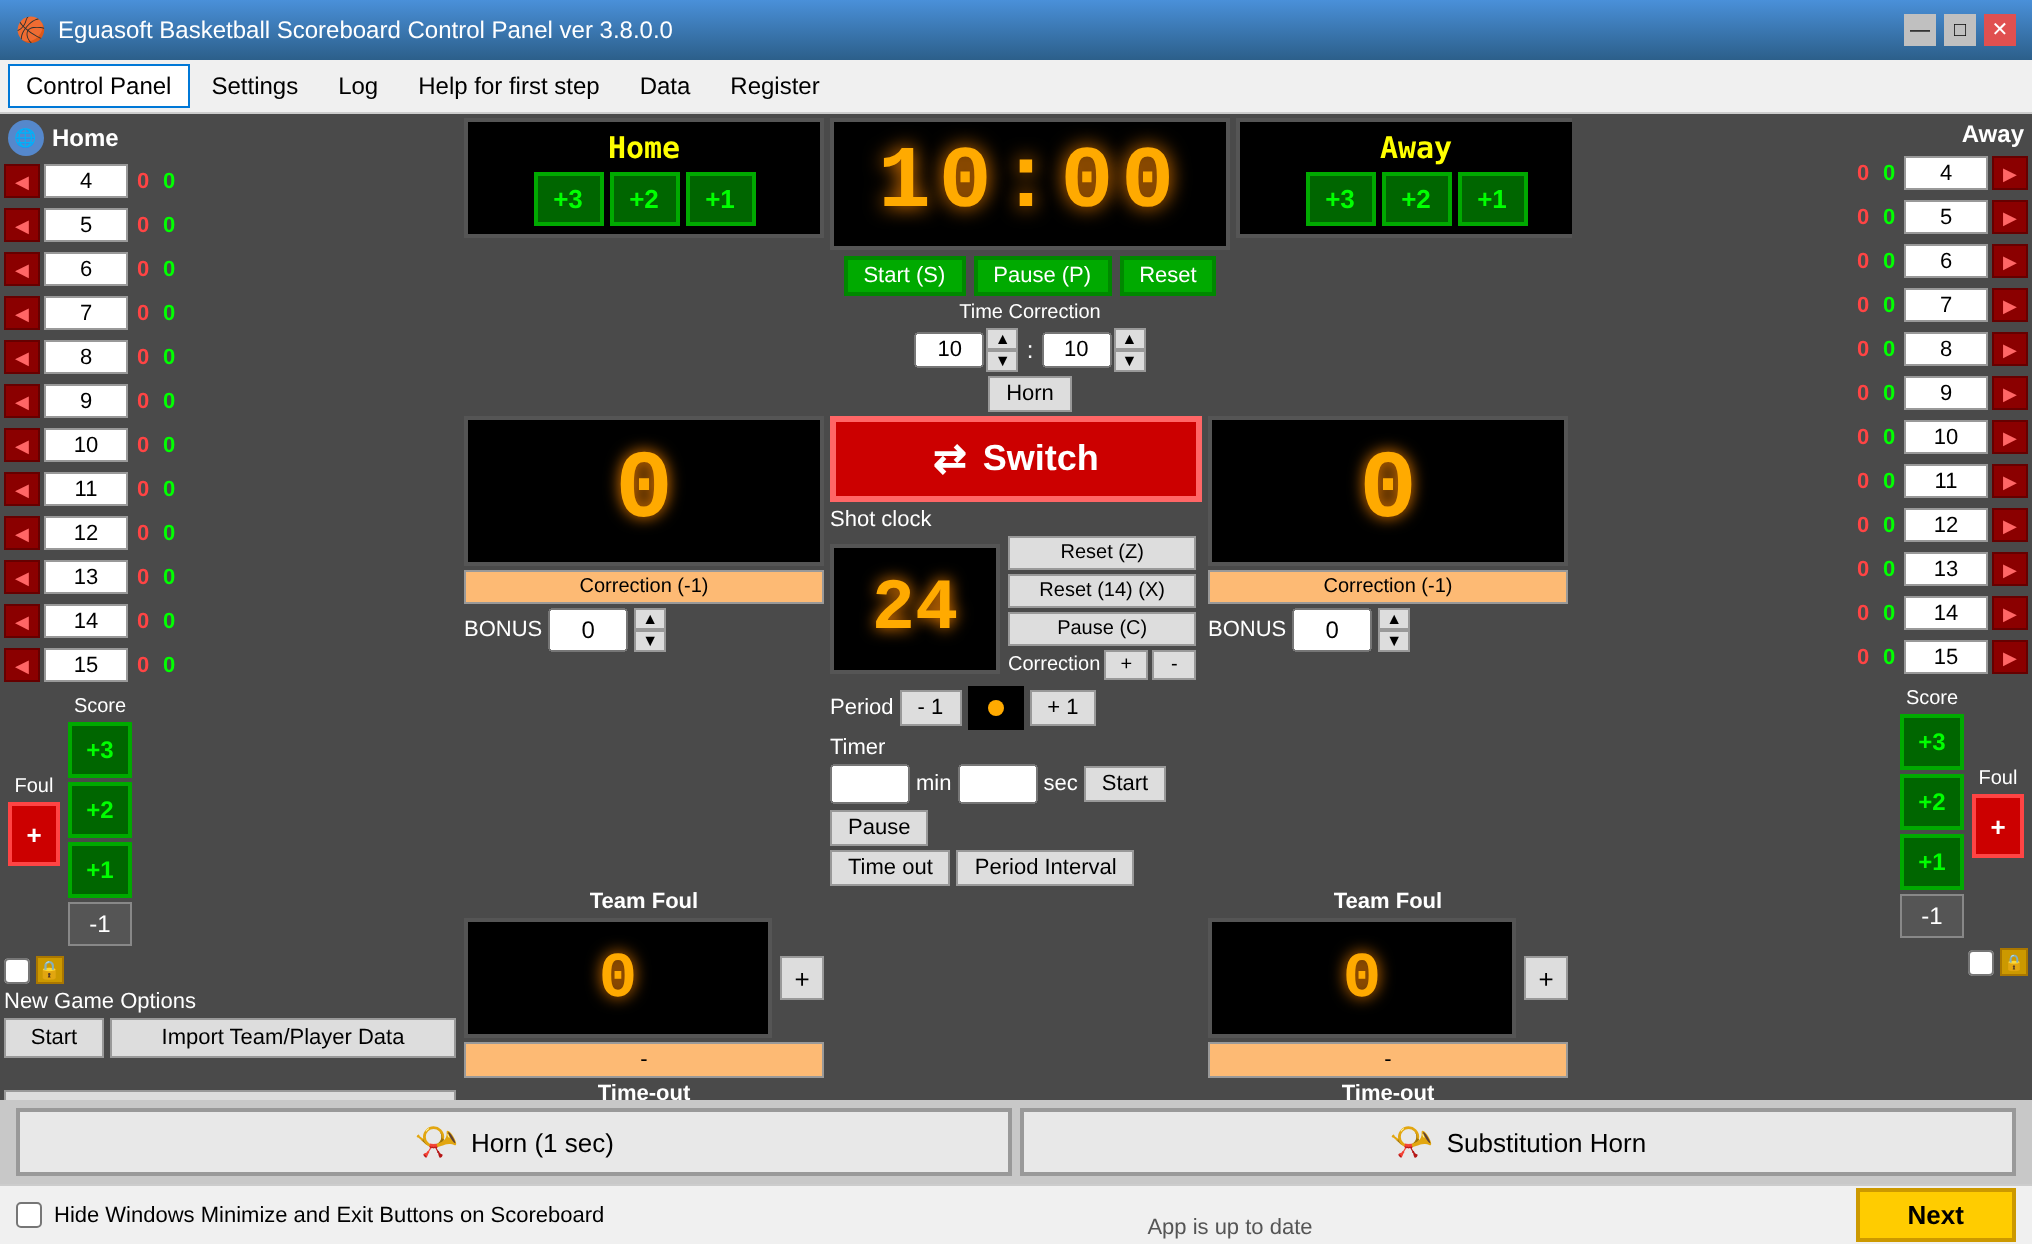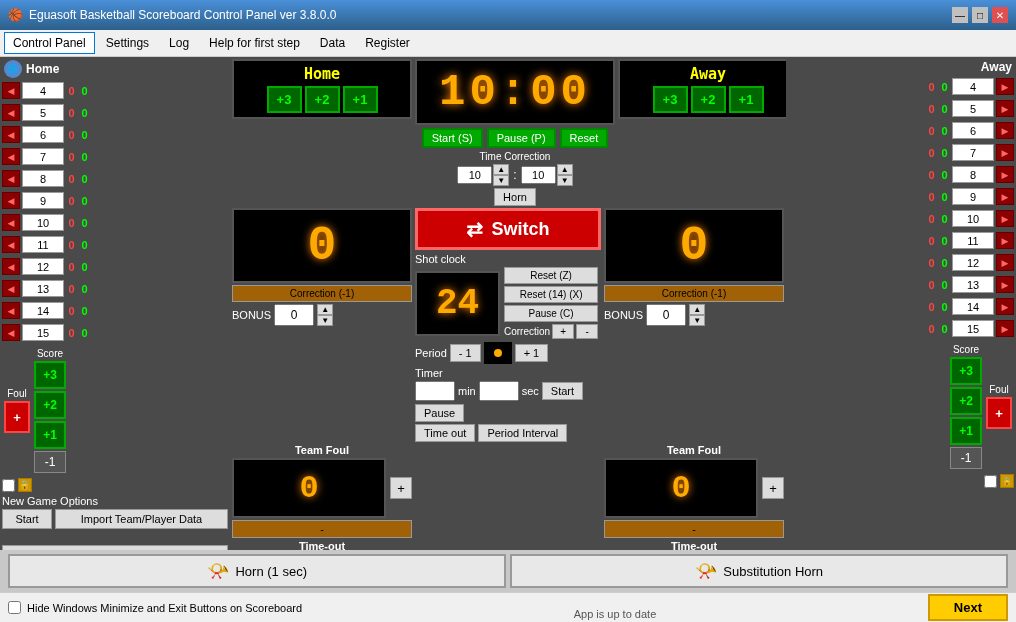--- a/index.html
+++ b/index.html
@@ -76,21 +76,21 @@
       padding: 6px 20px;
       cursor: pointer;
       display: flex;
       align-items: center;
       gap: 8px;
       width: 100%;
       justify-content: center;
     }
     
     .correction-btn {
-      background: #a16207;
+      background: #fdba74;
       border: 1px solid #999;
       font-size: 10px;
       padding: 2px 6px;
       cursor: pointer;
       width: 100%;
     }
     .bonus-val-input {
       width: 40px;
       height: 22px;
       text-align: center;

